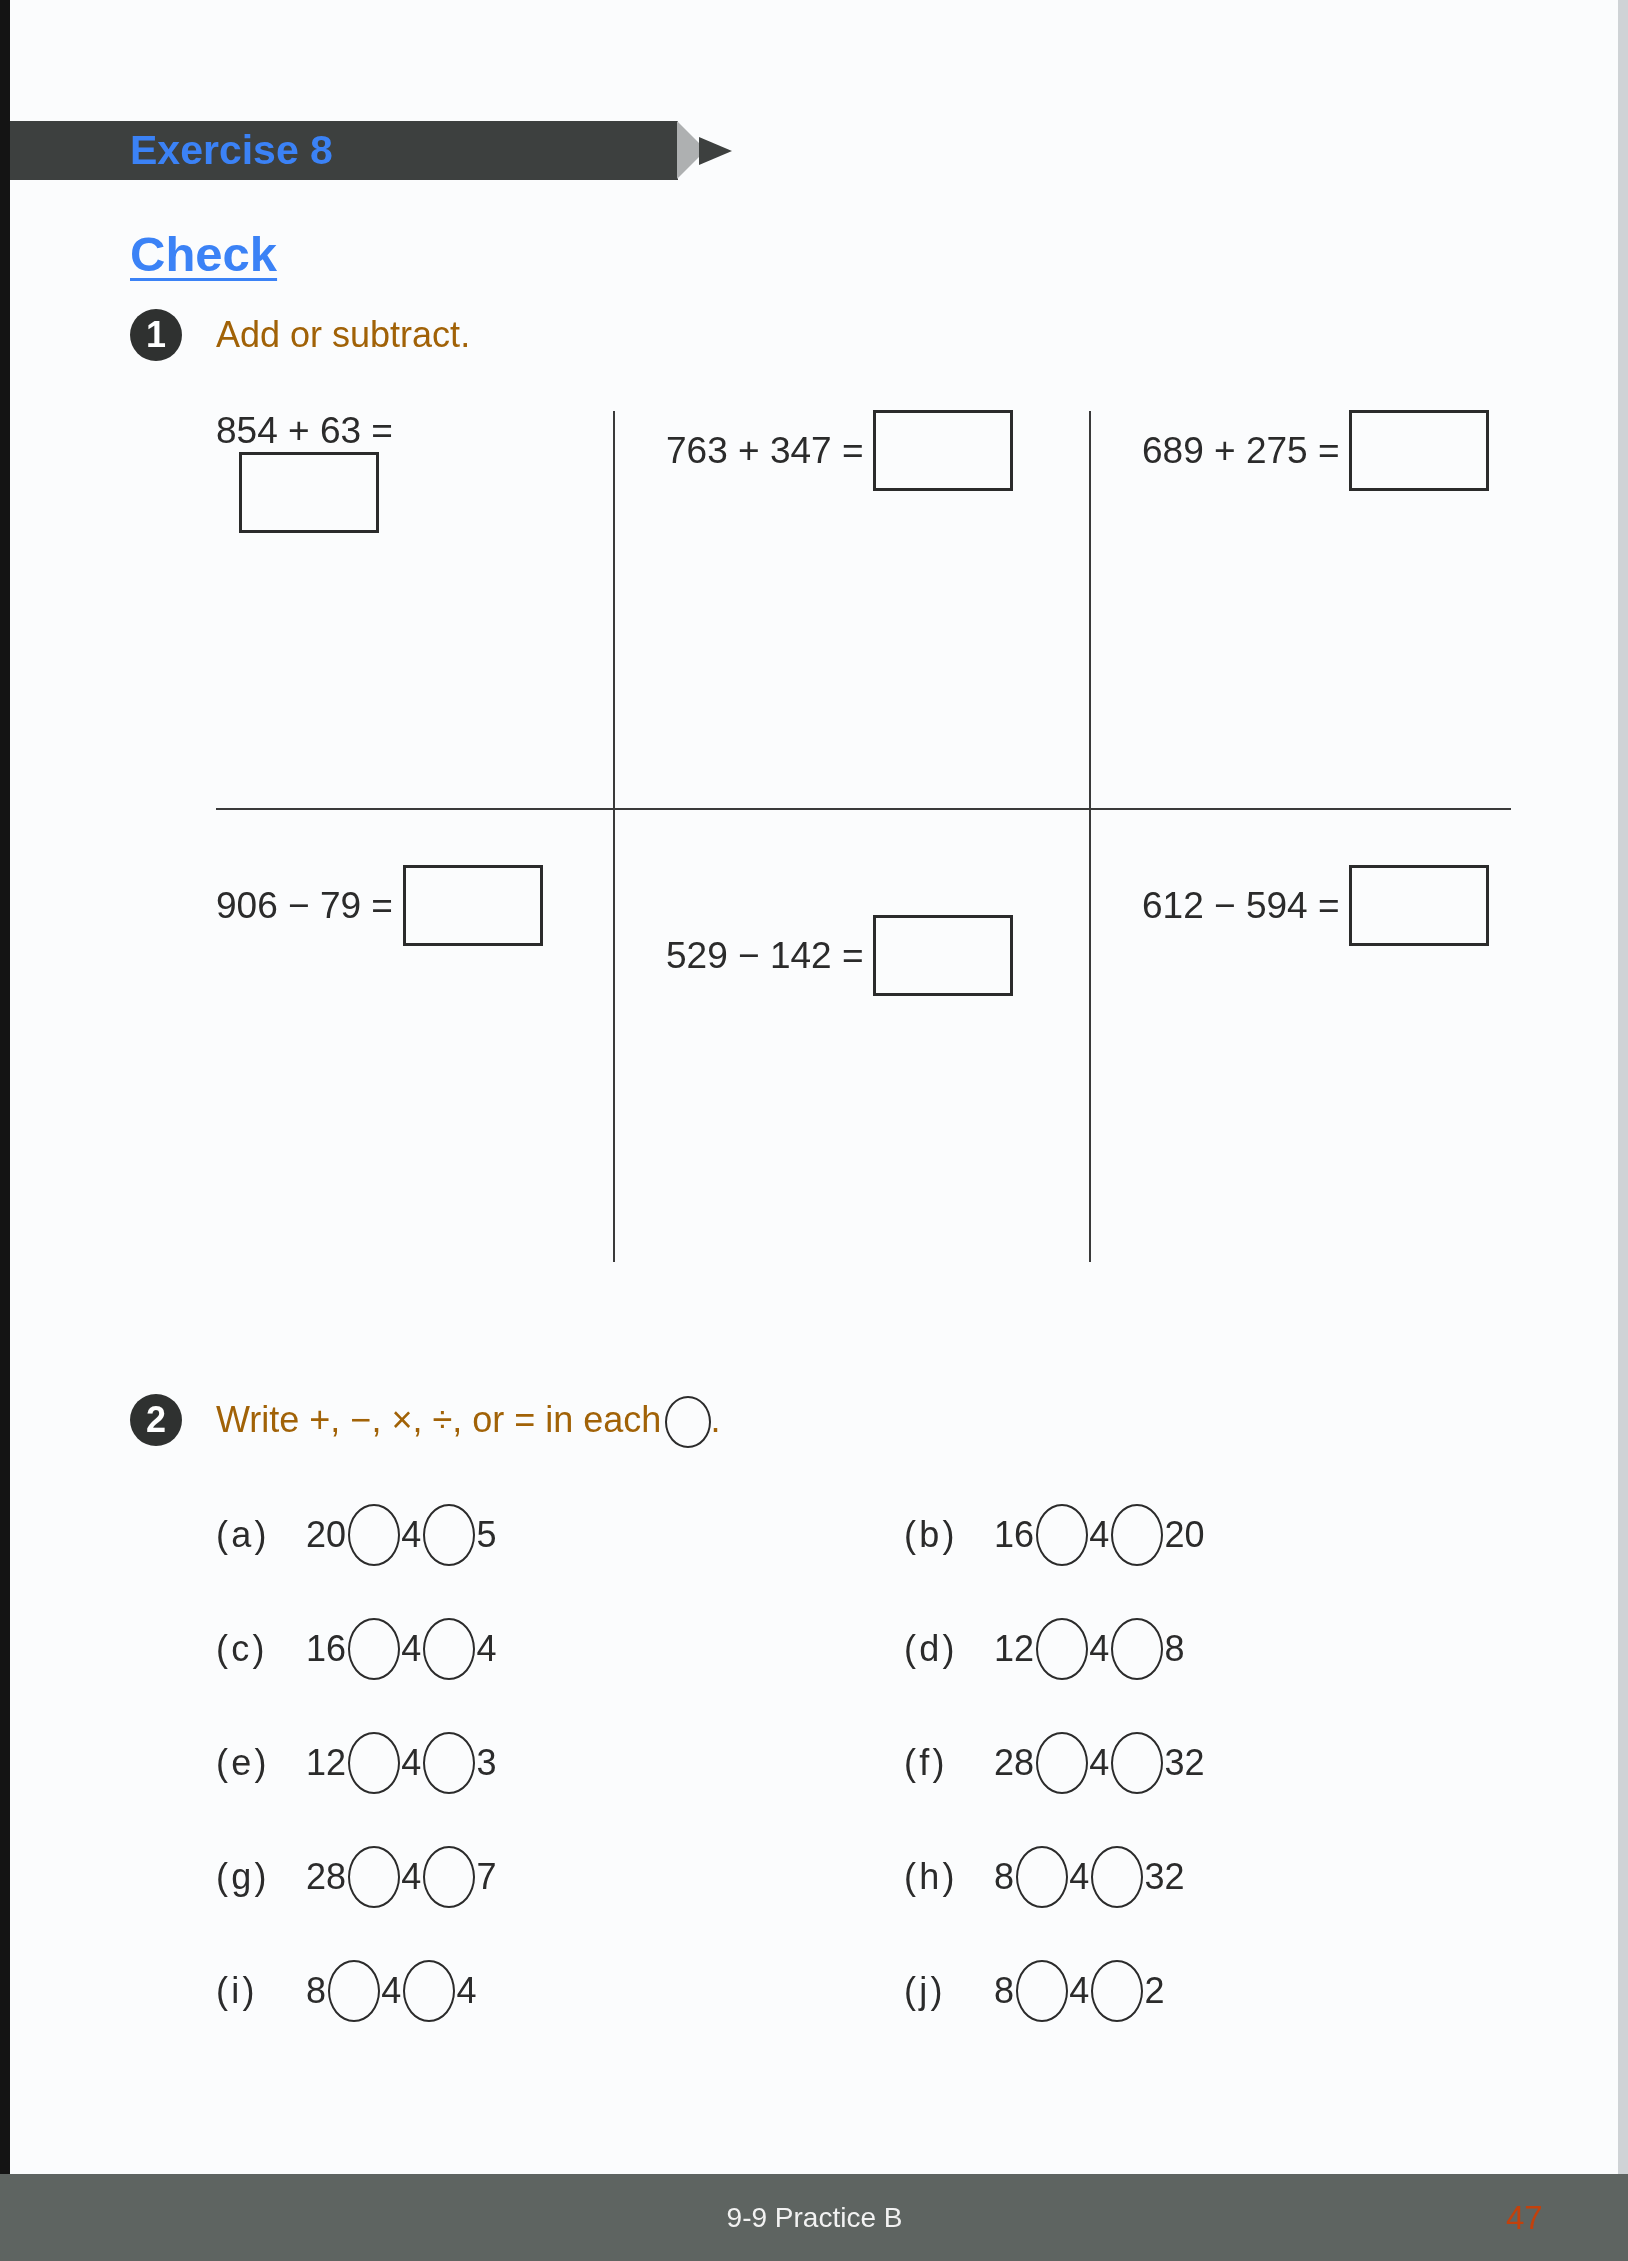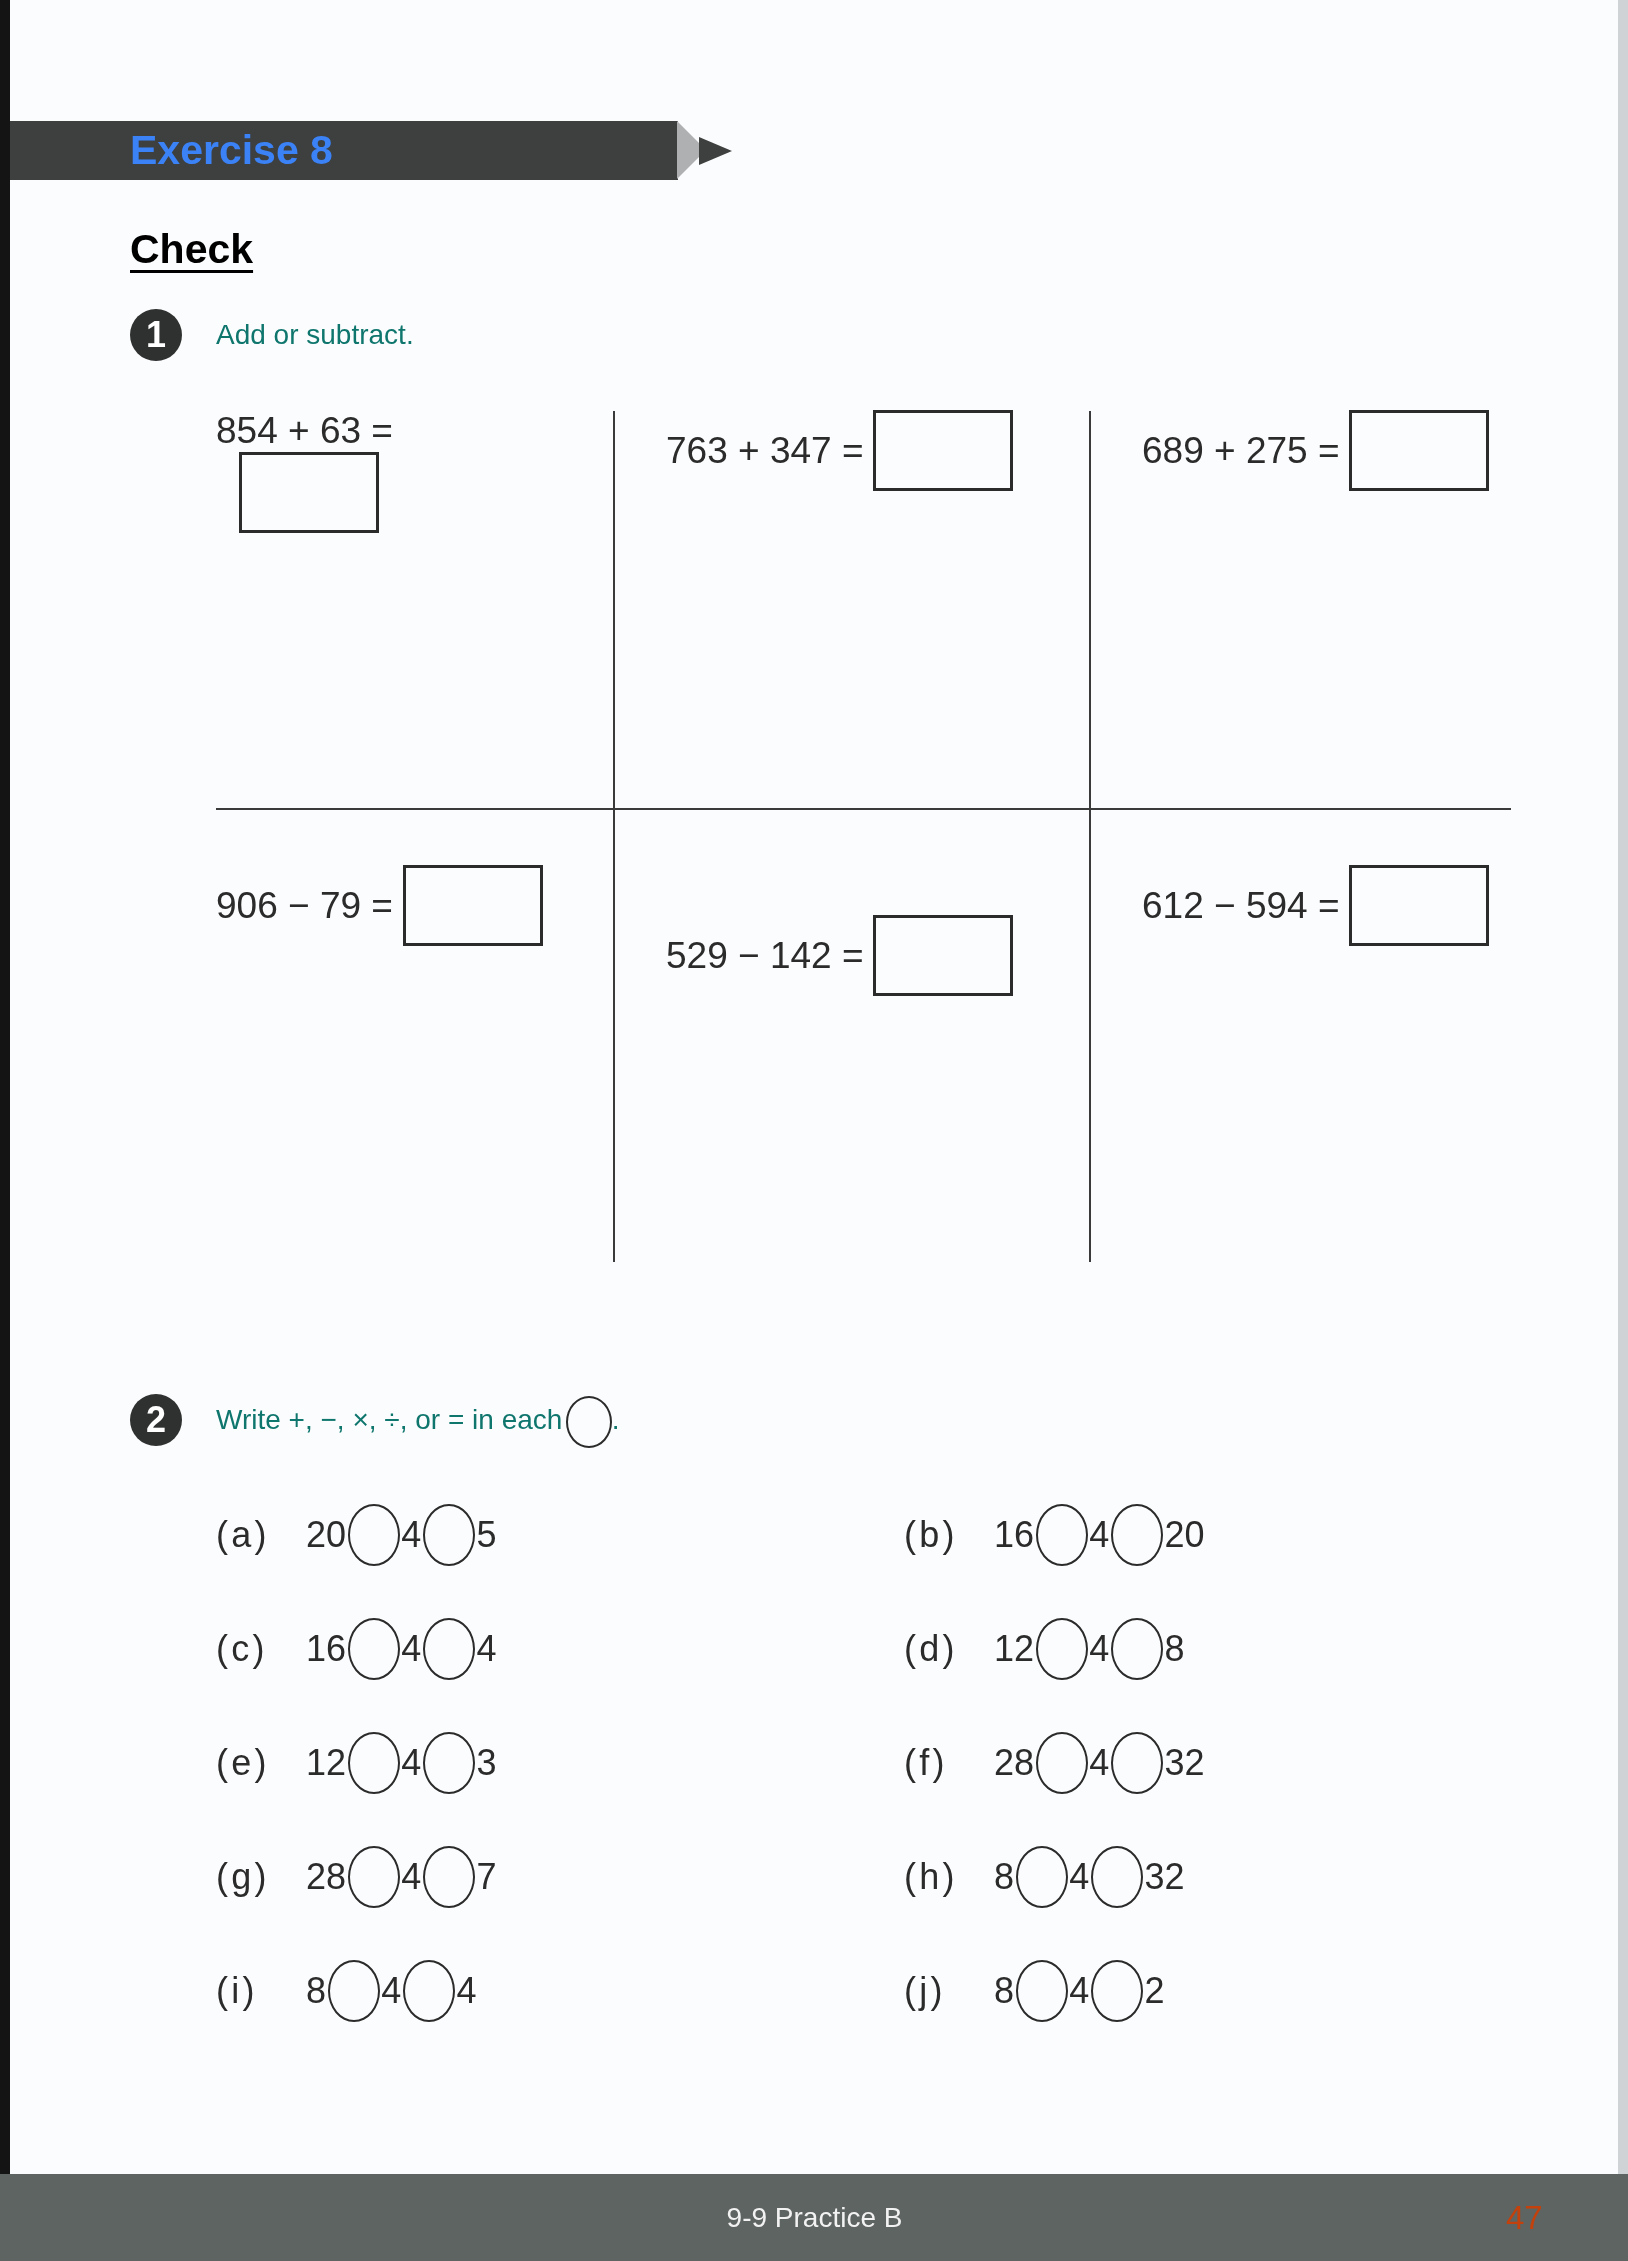--- a/index.html
+++ b/index.html
@@ -12,25 +12,25 @@
   .left-edge { position: absolute; left: 0; top: 0; width: 9.8px; height: 2261px; background: #141414; }
   .right-edge { position: absolute; right: 0; top: 0; width: 11.4px; height: 2261px; background: #cfd3d6; }
 
   .banner { position: absolute; left: 9.8px; top: 121px; width: 668px; height: 59px; background: #3d403f; }
   .banner-tip { position: absolute; left: 677px; top: 121px; width: 0; height: 0;
     border-top: 29px solid transparent; border-bottom: 29px solid transparent; border-left: 29px solid #aeb0b1; }
   .banner-tip2 { position: absolute; left: 699px; top: 137px; width: 0; height: 0;
     border-top: 14.7px solid transparent; border-bottom: 14.7px solid transparent; border-left: 33px solid #3d403f; }
   .banner-title { position: absolute; left: 130px; top: 124px; font-size: 41px; font-weight: bold; color: #3b82f6; line-height: 52px; }
 
-  .check { position: absolute; left: 130px; top: 226px; font-size: 41px; font-weight: bold; color: #000000; text-decoration: underline; text-underline-offset: 6.5px; text-decoration-thickness: 3.3px; text-align: center; }
+  .check { position: absolute; left: 130px; top: 226px; font-size: 49px; font-weight: bold; color: #3b82f6; text-decoration: underline; text-underline-offset: 6.5px; text-decoration-thickness: 3.3px; text-align: center; }
 
   .qnum { position: absolute; width: 52px; height: 52px; border-radius: 50%; background: #2f3130; color: #fff;
     font-size: 36px; font-weight: bold; text-align: center; line-height: 52px; }
-  .qtext { position: absolute; font-size: 28px; color: #0f766e; line-height: 52px; }
+  .qtext { position: absolute; font-size: 36px; color: #a16207; line-height: 52px; }
 
   .vline { position: absolute; width: 2.4px; background: #3a3a3a; }
   .hline { position: absolute; height: 2.4px; background: #3a3a3a; }
 
   .eq { position: absolute; display: flex; align-items: center; font-size: 37px; color: #2b2b2b; }
   .eq .txt { white-space: nowrap; }
   .ansbox { width: 140px; height: 81px; border: 3.3px solid #2b2b2b; box-sizing: border-box; margin-left: 9.8px; background: transparent; }
 
   .inline-circle { display: inline-block; width: 46px; height: 52px; border: 2.4px solid #2b2b2b; border-radius: 50%; vertical-align: middle; margin-left: 3.3px; box-sizing: border-box; }
 

